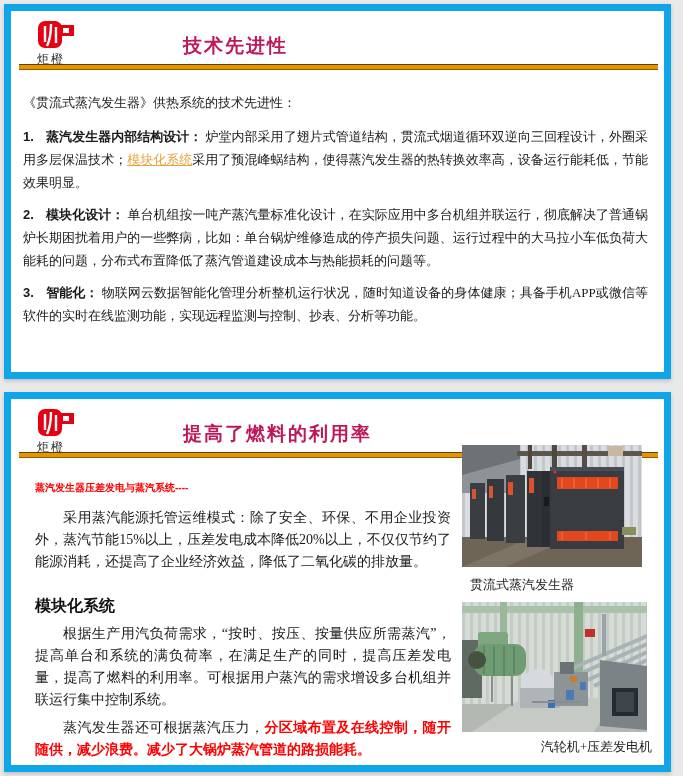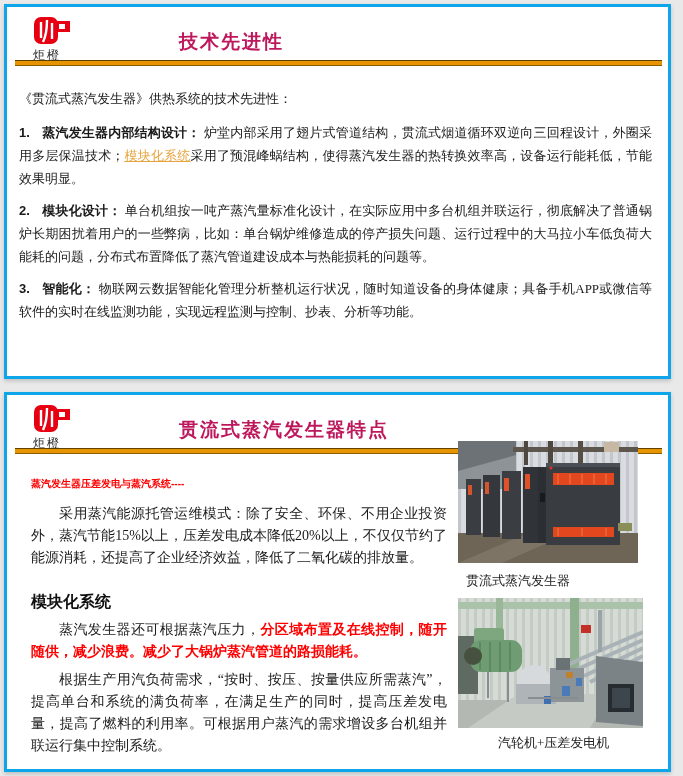--- a/index.html
+++ b/index.html
@@ -9,21 +9,21 @@
     font-family:"Liberation Serif","DejaVu Serif",serif;
     color:#1a1a1a;
     overflow:hidden;
     position:relative;
   }
   .slide{
     position:absolute;
     left:4px;
     width:667px;
     background:#ffffff;
-    border:3px solid #0ea5e9;
+    border:7px solid #0ea5e9;
     box-shadow:0 2px 4px rgba(0,0,0,.18);
     box-sizing:border-box;
     overflow:hidden;
   }
   .slide1{top:4px;height:375px;}
   .slide2{top:392px;height:380px;}
 
   
   .slide-header{position:relative;height:53px;}
   .logo{position:absolute;left:26px;top:7px;width:46px;text-align:left;}
@@ -69,21 +69,21 @@
   }
   .red-strong{color:#ff0000;font-weight:bold;}
 
   .s2-right{position:absolute;left:451px;top:46px;width:205px;}
   .photo{display:block;border:0;}
   .caption{
     font-size:13px;color:#222;line-height:17px;
     font-family:"Liberation Serif","DejaVu Serif",serif;
   }
   .caption1{margin:9px 0 9px 8px;}
-  .caption2{margin:6px 0 0 40px;width:150px;}
+  .caption2{margin:6px 0 0 40px;width:150px;text-align:right;}
 </style>
 </head>
 <body>
 
 <div class="page">
 
   <section class="slide slide1">
     <div class="slide-header">
       <div class="logo">
         <svg width="40" height="34" viewBox="0 0 40 34">
@@ -130,30 +130,30 @@
         <svg width="40" height="34" viewBox="0 0 40 34">
           <rect x="1" y="3" width="24" height="27" rx="7" fill="#e60012"></rect>
           <rect x="23" y="7" width="14" height="11" fill="#e60012"></rect>
           <path d="M8,8 L8,24" stroke="#ffffff" stroke-width="2.4" fill="none"></path>
           <path d="M14,6 C14,16 13,22 10,28" stroke="#ffffff" stroke-width="2.4" fill="none"></path>
           <path d="M19,9 L19,25" stroke="#ffffff" stroke-width="2.4" fill="none"></path>
           <rect x="26" y="10" width="6" height="5" fill="#ffffff"></rect>
         </svg>
         <div class="logo-text">炬橙</div>
       </div>
-      <h1 class="slide-title">贯流式蒸汽发生器特点</h1>
+      <h1 class="slide-title">提高了燃料的利用率</h1>
     </div>
     <div class="gold-divider"></div>
 
     <div class="s2-left">
       <h3 class="red-heading">蒸汽发生器压差发电与蒸汽系统----</h3>
       <p class="s2-para">采用蒸汽能源托管运维模式：除了安全、环保、不用企业投资外，蒸汽节能15%以上，压差发电成本降低20%以上，不仅仅节约了能源消耗，还提高了企业经济效益，降低了二氧化碳的排放量。</p>
       <h4 class="module-heading">模块化系统</h4>
+      <p class="s2-para">根据生产用汽负荷需求，“按时、按压、按量供应所需蒸汽”，提高单台和系统的满负荷率，在满足生产的同时，提高压差发电量，提高了燃料的利用率。可根据用户蒸汽的需求增设多台机组并联运行集中控制系统。</p>
       <p class="s2-para"><span>蒸汽发生器还可根据蒸汽压力，</span><span class="red-strong">分区域布置及在线控制，随开随供，减少浪费。减少了大锅炉蒸汽管道的路损能耗。</span></p>
-      <p class="s2-para">根据生产用汽负荷需求，“按时、按压、按量供应所需蒸汽”，提高单台和系统的满负荷率，在满足生产的同时，提高压差发电量，提高了燃料的利用率。可根据用户蒸汽的需求增设多台机组并联运行集中控制系统。</p>
     </div>
 
     <div class="s2-right">
 
       <svg class="photo" width="180" height="122" viewBox="0 0 180 122">
         <defs>
           <pattern id="corr1" width="8" height="8" patternUnits="userSpaceOnUse">
             <rect width="8" height="8" fill="#d9dce0"></rect>
             <rect width="3" height="8" fill="#c3c7cc"></rect>
           </pattern>

